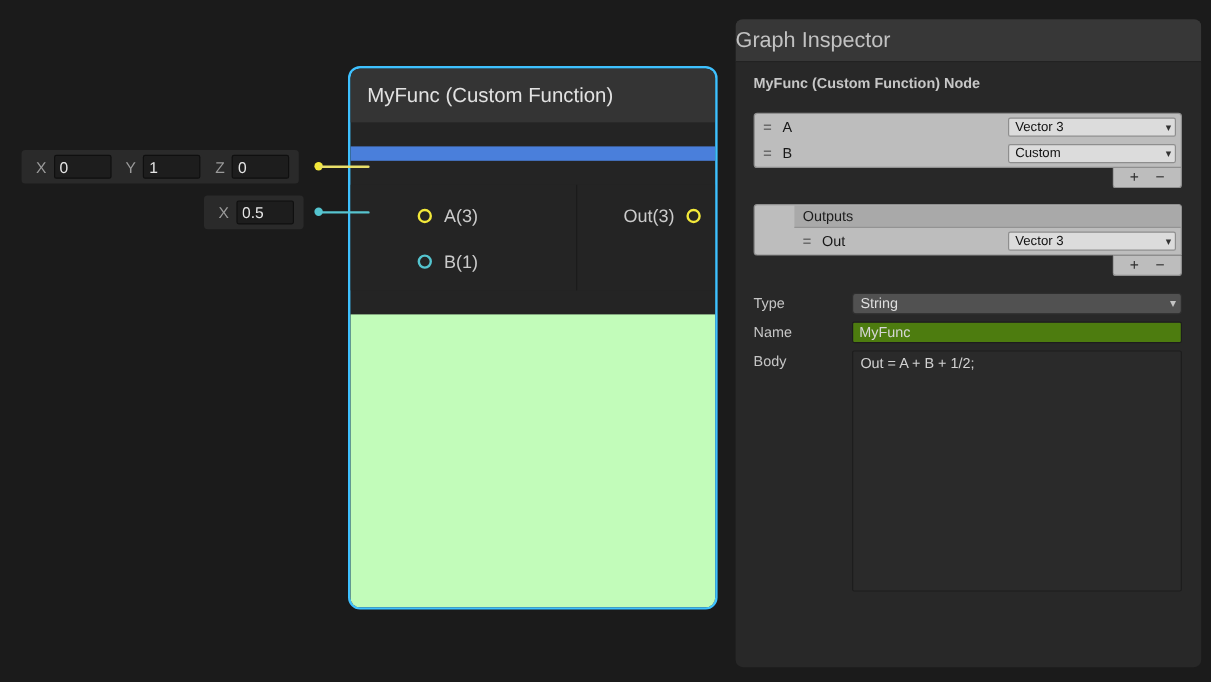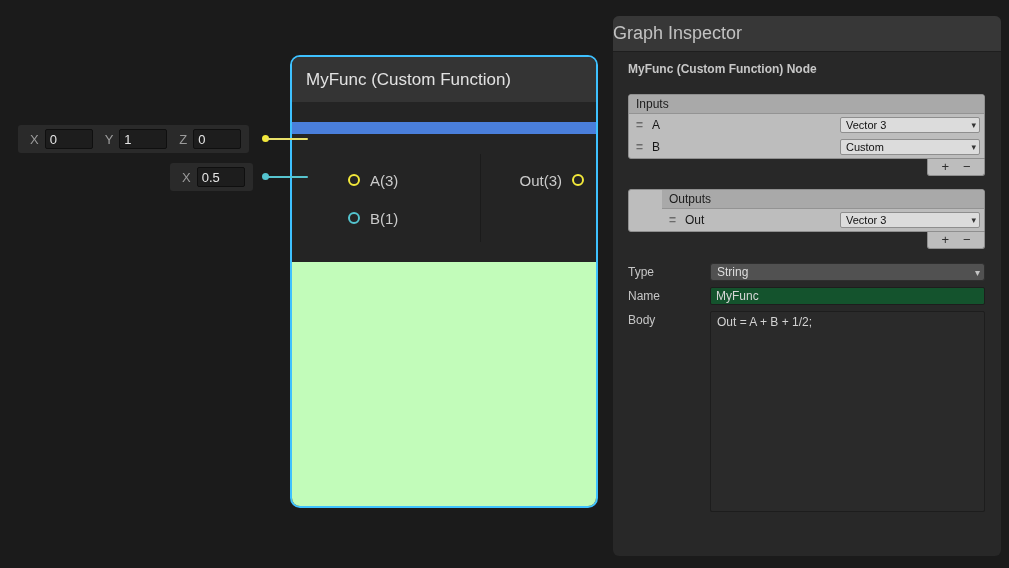--- a/index.html
+++ b/index.html
@@ -109,21 +109,21 @@
   .frow { display:flex; align-items:center; margin-top:6px; }
   .frow.first { margin-top:14px; }
   .frow.bodyrow { align-items:flex-start; }
   .flab { width:82px; color:#c6c6c6; font-size:12px; flex-shrink:0; line-height:18px; }
   .ddark {
     flex:1; height:18px; background:#515151; border:1px solid #2e2e2e; border-radius:3px;
     position:relative; font-size:12px; color:#dedede; line-height:16px; padding-left:6px;
   }
   .ddark .darr { position:absolute; right:4px; top:1px; font-size:10px; color:#c4c4c4; }
   .tdark {
-    flex:1; height:18px; background:#14532d; border:1px solid #1d1d1d; border-radius:2px;
+    flex:1; height:18px; background:#4d7c0f; border:1px solid #1d1d1d; border-radius:2px;
     color:#d6d6d6; font-size:12px; padding:0 5px; font-family:inherit; outline:none;
   }
   .tarea {
     flex:1; height:201px; background:#2a2a2a; border:1px solid #1d1d1d; border-radius:2px;
     color:#d2d2d2; font-size:12px; padding:3px 6px; font-family:inherit; outline:none;
     resize:none; line-height:15px;
   }
 </style>
 </head>
 <body>
@@ -183,21 +183,20 @@
 </div>
 
 <div class="inspector">
   <div class="insp-header">Graph Inspector</div>
 
 
   <div class="insp-body">
     <div class="insp-heading">MyFunc (Custom Function) Node</div>
 
     <div class="ulist">
-      <div class="ulist-header">Inputs</div>
       <div class="ulist-row">
         <span class="drag">=</span>
         <span class="rowname">A</span>
         <span class="ldrop">
           <span>Vector 3</span>
           <span class="arr">▾</span>
         </span>
       </div>
       <div class="ulist-row">
         <span class="drag">=</span>

